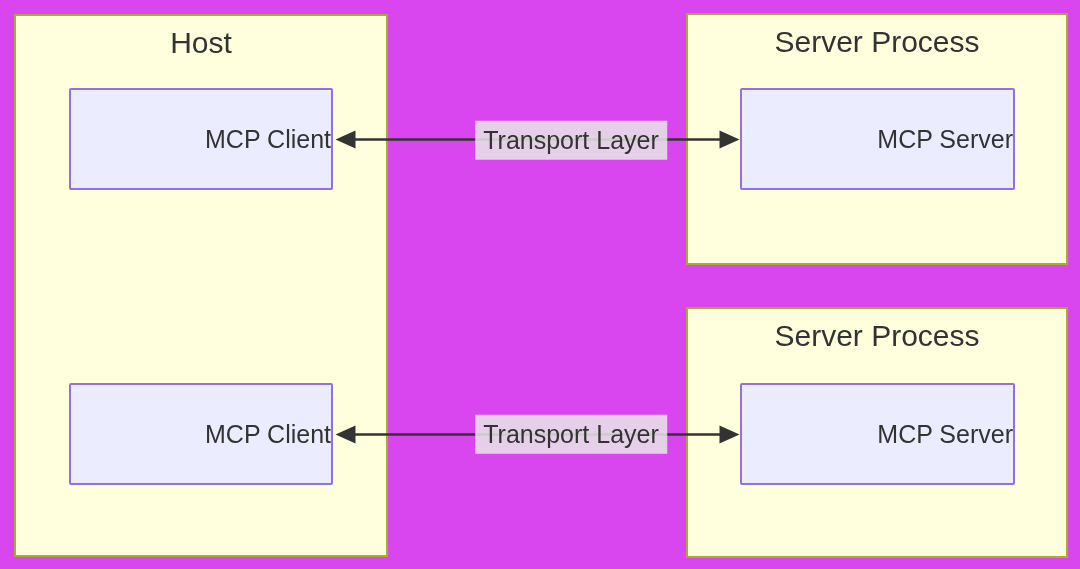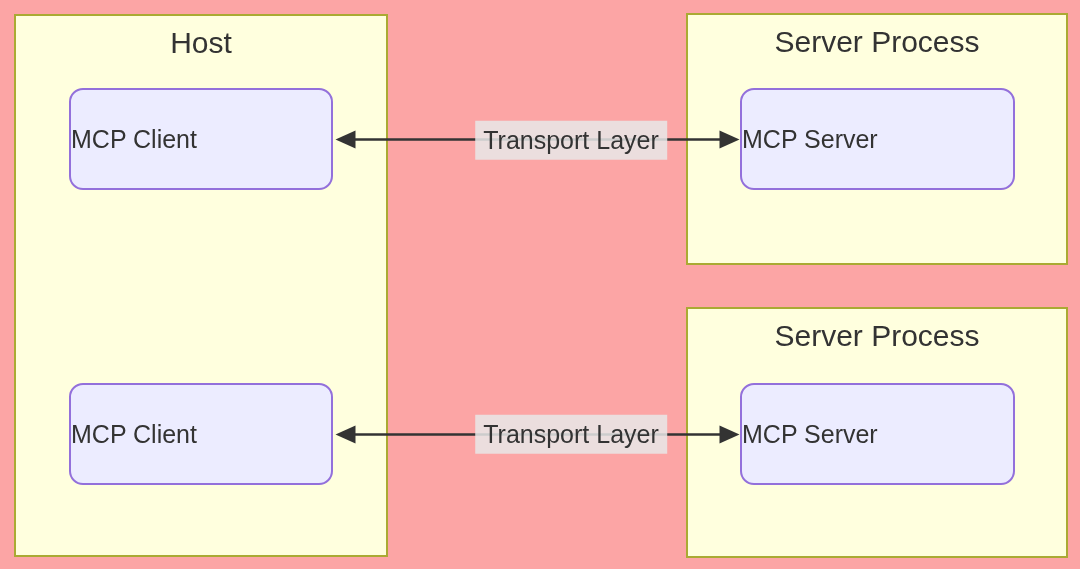--- a/index.html
+++ b/index.html
@@ -4,21 +4,21 @@
 <style>
   html, body {
     margin: 0;
     padding: 0;
     background: #ffffff;
   }
   .canvas {
     position: relative;
     width: 1080px;
     height: 569px;
-    background: #fca5a5;
+    background: #d946ef;
     font-family: "Liberation Sans", sans-serif;
     color: #333333;
     overflow: hidden;
   }
   .cluster {
     position: absolute;
     background: #ffffde;
     border: 2px solid #aaaa33;
     box-sizing: border-box;
     z-index: 1;
@@ -28,25 +28,25 @@
     text-align: center;
     font-size: 30px;
     line-height: 1.2;
     padding-top: 9px;
     color: #333333;
   }
   .node {
     position: absolute;
     background: #ececff;
     border: 2px solid #9370db;
-    border-radius: 14px;
+    border-radius: 2px;
     box-sizing: border-box;
     display: flex;
     align-items: center;
-    justify-content: flex-start;
+    justify-content: flex-end;
     z-index: 2;
   }
   .node-label {
     font-size: 25px;
     color: #333333;
     white-space: nowrap;
   }
   .edges {
     position: absolute;
     left: 0;

